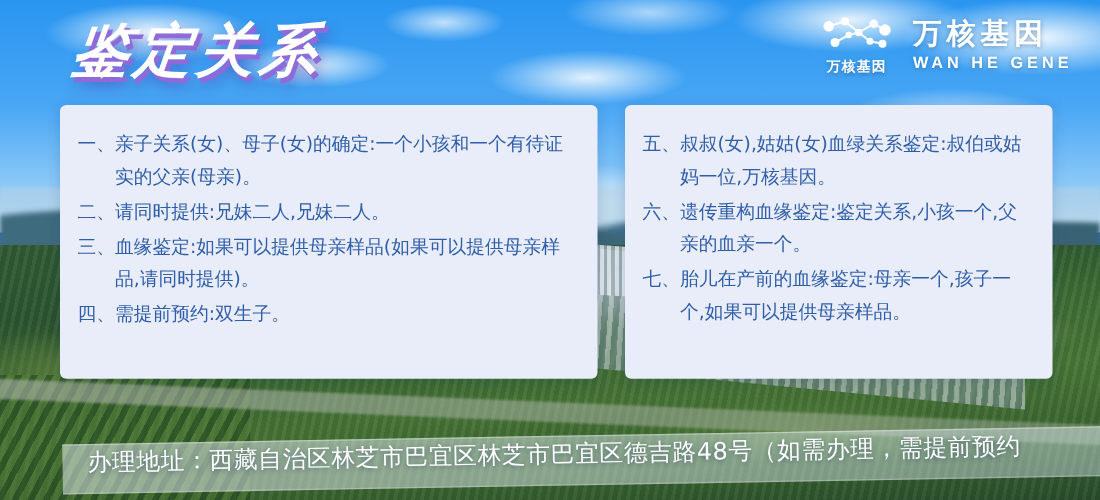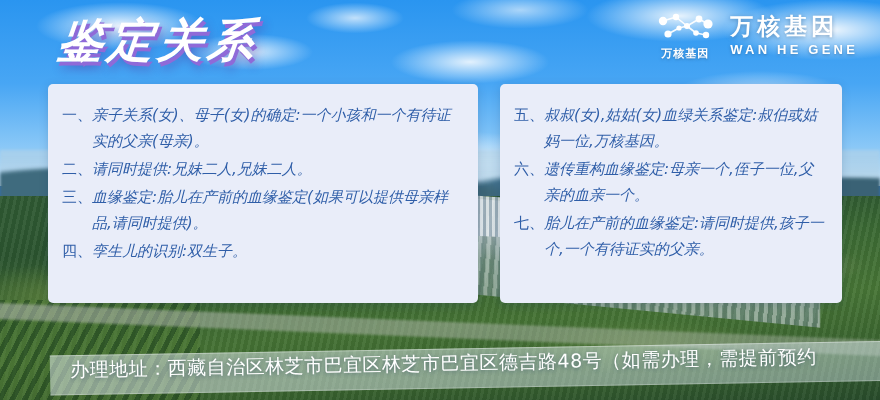--- a/index.html
+++ b/index.html
@@ -134,21 +134,21 @@
 
   .item{
     display:flex;align-items:flex-start;
     color:#2f5ea8;
     font-size:15px;
     line-height:26px;
     margin-bottom:2px;
     font-family:"DejaVu Sans","Liberation Sans",sans-serif;
   }
   .item-num{flex:0 0 auto;white-space:nowrap;}
-  .item-text{flex:1 1 auto;font-style:italic;}
+  .item-text{flex:1 1 auto;}
 
   
   .addr-bar{
     position:absolute;left:50px;top:348px;width:860px;height:38px;
     background:linear-gradient(90deg,rgba(235,243,250,.50),rgba(225,240,250,.40));
     transform:rotate(-1.0deg);
     border-top:1px solid rgba(255,255,255,.35);
     border-bottom:1px solid rgba(255,255,255,.25);
   }
   .addr-text{
@@ -218,39 +218,39 @@
     <div class="item">
       <span class="item-num">一、</span>
       <span class="item-text">亲子关系(女)、母子(女)的确定:一个小孩和一个有待证实的父亲(母亲)。</span>
     </div>
     <div class="item">
       <span class="item-num">二、</span>
       <span class="item-text">请同时提供:兄妹二人,兄妹二人。</span>
     </div>
     <div class="item">
       <span class="item-num">三、</span>
-      <span class="item-text">血缘鉴定:胎儿在产前的血缘鉴定(如果可以提供母亲样品,请同时提供)。</span>
+      <span class="item-text">血缘鉴定:如果可以提供母亲样品(如果可以提供母亲样品,请同时提供)。</span>
     </div>
     <div class="item">
       <span class="item-num">四、</span>
-      <span class="item-text">孪生儿的识别:双生子。</span>
+      <span class="item-text">需提前预约:双生子。</span>
     </div>
   </div>
 
   <div class="panel panel-right">
     <div class="item">
       <span class="item-num">五、</span>
       <span class="item-text">叔叔(女),姑姑(女)血绿关系鉴定:叔伯或姑妈一位,万核基因。</span>
     </div>
     <div class="item">
       <span class="item-num">六、</span>
-      <span class="item-text">遗传重构血缘鉴定:母亲一个,侄子一位,父亲的血亲一个。</span>
+      <span class="item-text">遗传重构血缘鉴定:鉴定关系,小孩一个,父亲的血亲一个。</span>
     </div>
     <div class="item">
       <span class="item-num">七、</span>
-      <span class="item-text">胎儿在产前的血缘鉴定:请同时提供,孩子一个,一个有待证实的父亲。</span>
+      <span class="item-text">胎儿在产前的血缘鉴定:母亲一个,孩子一个,如果可以提供母亲样品。</span>
     </div>
   </div>
 
   <div class="addr-bar"></div>
   <div class="addr-text">办理地址：西藏自治区林芝市巴宜区林芝市巴宜区德吉路48号（如需办理，需提前预约</div>
 
 </div>
 
 </body></html>

